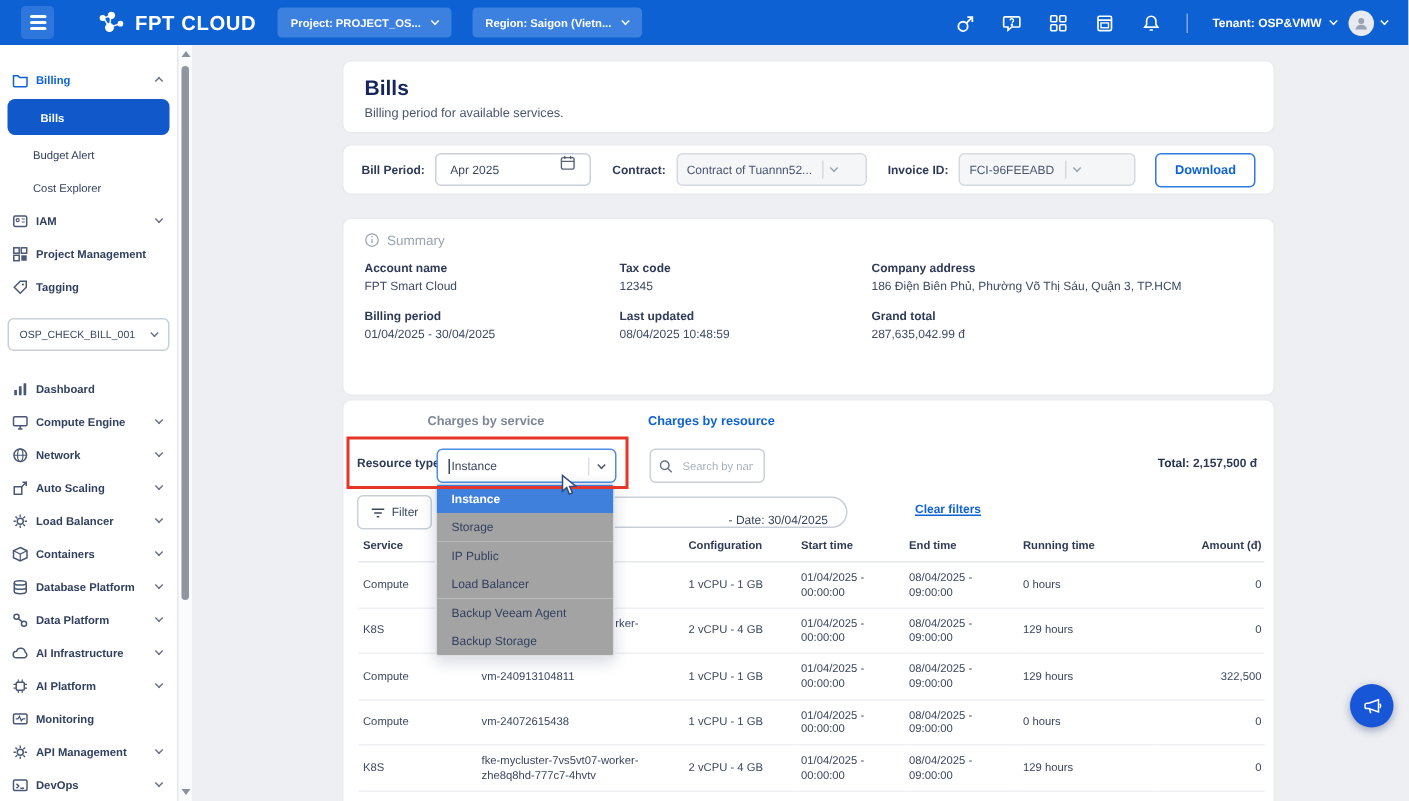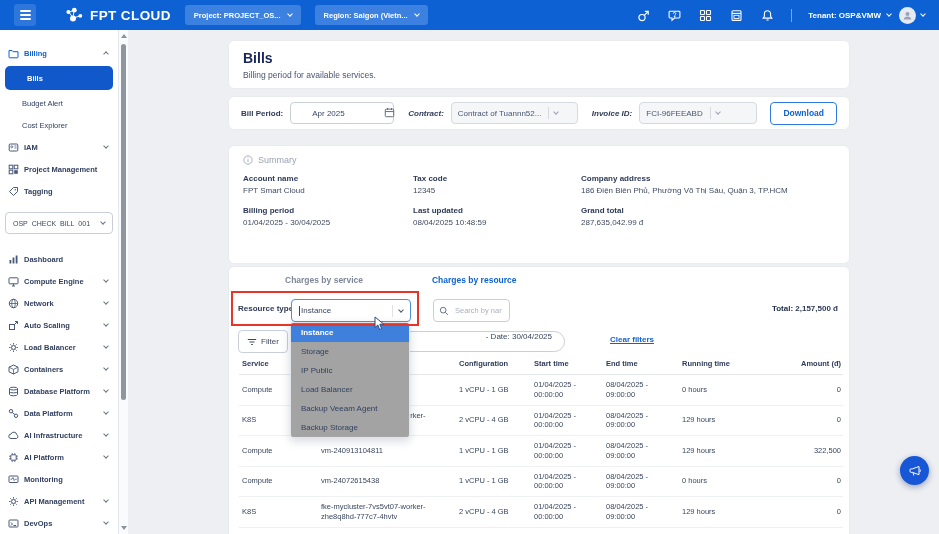--- a/index.html
+++ b/index.html
@@ -43,28 +43,28 @@
   .sb-thumb{position:absolute;left:2px;top:14px;width:5px;height:356px;background:#8f969f;border-radius:3px;}
 
   
   .main{position:absolute;left:128px;top:30px;right:0;bottom:0;background:#edeff3;}
   .card{position:absolute;left:100px;width:622px;background:#fff;border:1px solid #e9ebef;border-radius:6px;}
   .card1{top:10px;height:49px;padding:9px 14px;}
   .page-title{font-size:14px;font-weight:bold;color:#16265c;}
   .page-sub{font-size:8.5px;color:#4a5570;margin-top:4px;}
   .card2{top:66px;height:34px;display:flex;align-items:center;padding:0 12px;gap:7px;}
   .f-label{font-size:8px;font-weight:bold;color:#2e3a57;white-space:nowrap;}
-  .f-input{position:relative;width:104px;height:22px;border:1px solid #c9cfd9;border-radius:4px;display:flex;align-items:center;padding:0 21px;font-size:8px;color:#3a465f;}
+  .f-input{position:relative;width:104px;height:22px;border:1px solid #c9cfd9;border-radius:4px;display:flex;padding:0 9px;font-size:8px;color:#3a465f;}
   .f-input input{border:0;outline:0;width:72px;font-size:8px;color:#3a465f;font-family:inherit;padding:0;background:transparent;}
   .f-input .cal{margin-left:auto;color:#5b6575;}
   .f-select{height:22px;border:1px solid #d5dae1;background:#f4f6f8;border-radius:4px;display:flex;align-items:center;padding:0 6px;font-size:8px;color:#4a5570;cursor:pointer;}
   .f-select .txt{white-space:nowrap;overflow:hidden;text-overflow:ellipsis;}
   .f-select .dv{width:1px;height:12px;background:#d5dae1;margin:0 5px 0 7px;}
   .f-select .chv{color:#9aa3b2;}
-  .mleft{margin-left:7px;font-style:italic;}
+  .mleft{margin-left:7px;}
   .dl-btn{margin-left:auto;height:23px;border:1px solid #2f7ae0;color:#0f62d2;background:#fff;border-radius:4px;font-size:8.5px;font-weight:bold;padding:0 12px;display:flex;align-items:center;cursor:pointer;}
   .card3{top:115px;height:119px;padding:9px 14px;}
   .sum-head{display:flex;align-items:center;gap:5px;font-size:9px;color:#9aa3b2;}
   .sum-grid{display:grid;grid-template-columns:170px 168px 1fr;row-gap:11px;margin-top:9px;}
   .sum-label{font-size:8px;font-weight:bold;color:#2e3a57;}
   .sum-value{font-size:8px;color:#3f4a63;margin-top:3px;display:flex;align-items:center;gap:4px;}
   .dot{width:6px;height:6px;border-radius:50%;background:#4a5a7a;display:inline-block;}
   .card4{top:236px;height:298px;}
   .tabs{position:absolute;left:13px;top:8px;display:flex;gap:26px;font-size:8.5px;font-weight:bold;}
   .tab{color:#7d8798;cursor:pointer;margin-left:43px;}
@@ -73,21 +73,21 @@
   .rt-select{position:absolute;left:62px;top:32px;width:120px;height:23px;border:1px solid #4a90e2;border-radius:4px;background:#fff;display:flex;align-items:center;padding:0 7px;font-size:8px;color:#3a465f;cursor:pointer;}
   .rt-select .caretbar{width:1px;height:10px;background:#3a465f;margin-right:1px;}
   .rt-select .dv{width:1px;height:12px;background:#dde1e8;margin-left:auto;margin-right:6px;}
   .rt-select .chv{color:#4a5570;}
   .search{position:absolute;left:204px;top:32px;width:77px;height:23px;border:1px solid #c9cfd9;border-radius:4px;display:flex;align-items:center;padding:0 5px;gap:4px;background:#fff;}
   .search input{border:0;outline:0;flex:1;min-width:0;font-size:7.5px;font-family:inherit;color:#3a465f;background:transparent;}
   .search input::placeholder{color:#a9b1bd;}
   .total{position:absolute;right:11px;top:37px;font-size:8px;color:#2e3a57;font-weight:bold;}
   .total b{font-weight:800;color:#222f4d;}
   .filter-btn{position:absolute;left:9px;top:63px;width:50px;height:23px;border:1px solid #c9cfd9;border-radius:4px;background:#fff;display:flex;align-items:center;justify-content:center;gap:4px;font-size:8px;color:#3a465f;cursor:pointer;}
-  .chip{position:absolute;left:117px;top:64px;width:219px;height:21px;border:1px solid #c9cfd9;border-radius:11px;display:flex;align-items:flex-start;justify-content:flex-end;padding:0 12px;font-size:8px;color:#3a465f;background:#fff;}
+  .chip{position:absolute;left:117px;top:64px;width:219px;height:21px;border:1px solid #c9cfd9;border-radius:11px;display:flex;align-items:flex-end;justify-content:flex-end;padding:0 12px;font-size:8px;color:#3a465f;background:#fff;}
   .clear-link{position:absolute;left:350px;top:68px;font-size:8px;font-weight:bold;color:#0f62d2;text-decoration:underline;cursor:pointer;margin-left:31px;}
   table.grid{position:absolute;left:10px;top:86px;width:604px;border-collapse:collapse;table-layout:fixed;}
   table.grid th{font-size:7.5px;font-weight:bold;color:#2e3a57;text-align:left;padding:6px 6px 6px 3px;border-bottom:1px solid #e4e7ec;}
   table.grid td{font-size:7.5px;color:#3a465f;padding:5px 6px 5px 3px;border-bottom:1px solid #eef0f3;vertical-align:middle;word-wrap:break-word;line-height:1.3;}
   table.grid .num{text-align:right;padding-right:2px;}
 
   
   .dd-panel{position:absolute;left:290px;top:322px;width:120px;background:#fff;border:1px solid #e2e5ea;border-radius:3px;box-shadow:0 3px 10px rgba(20,40,80,.18);z-index:30;overflow:hidden;}
   .opt{height:19px;display:flex;align-items:center;padding-left:10px;font-size:8px;color:#32405f;cursor:pointer;background:#a3a3a3;}
   .opt.selected{background:#3f80dc;color:#fff;font-weight:bold;}

